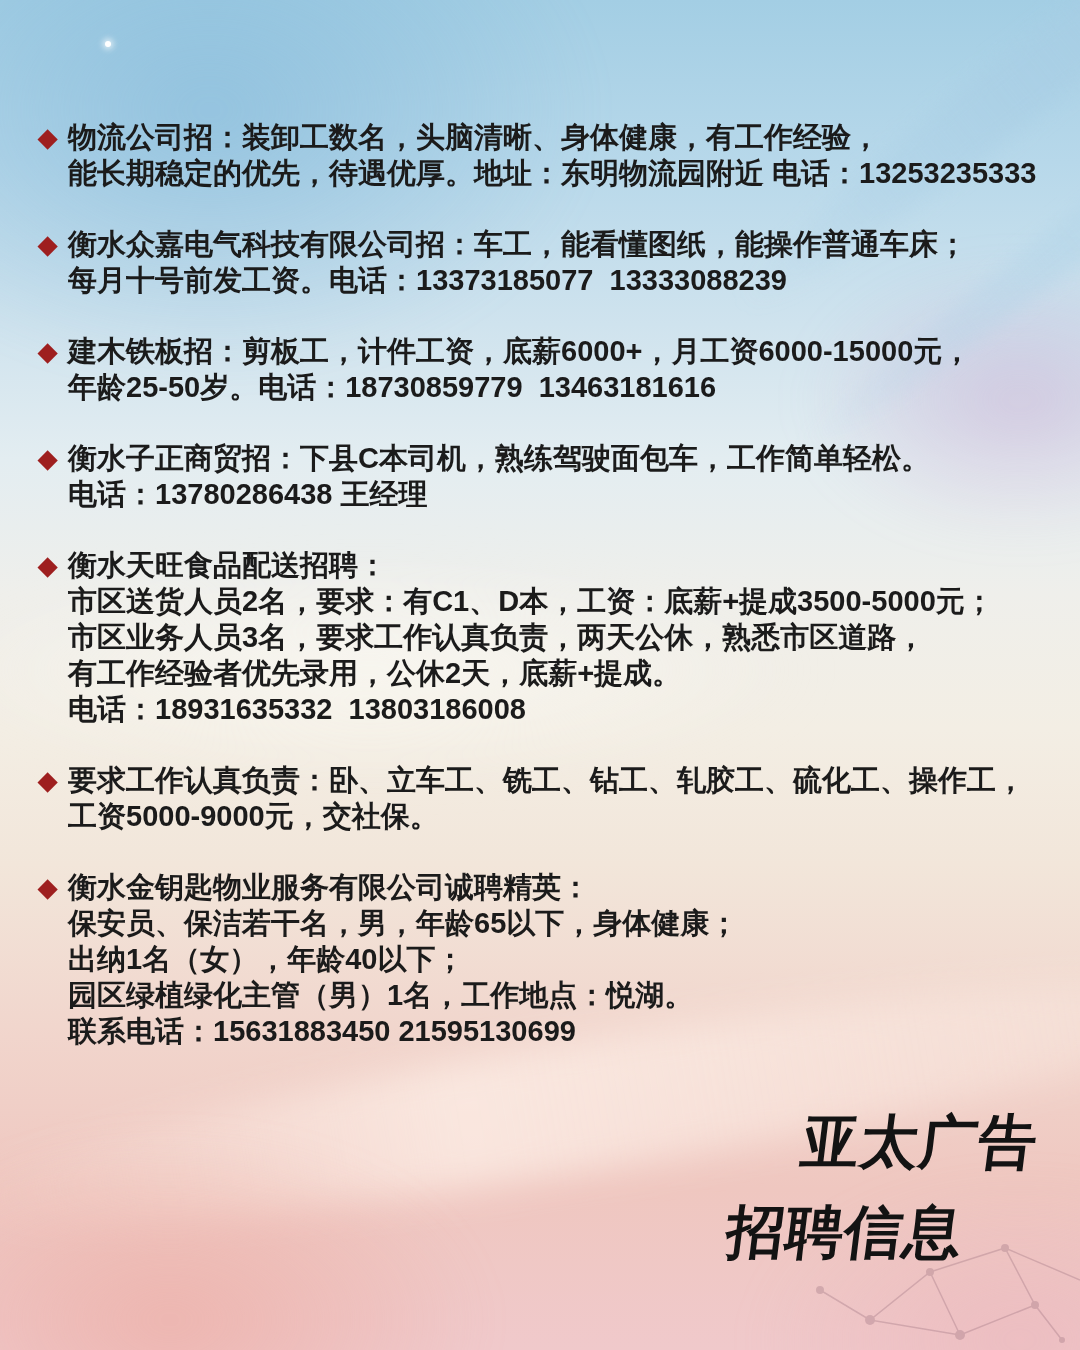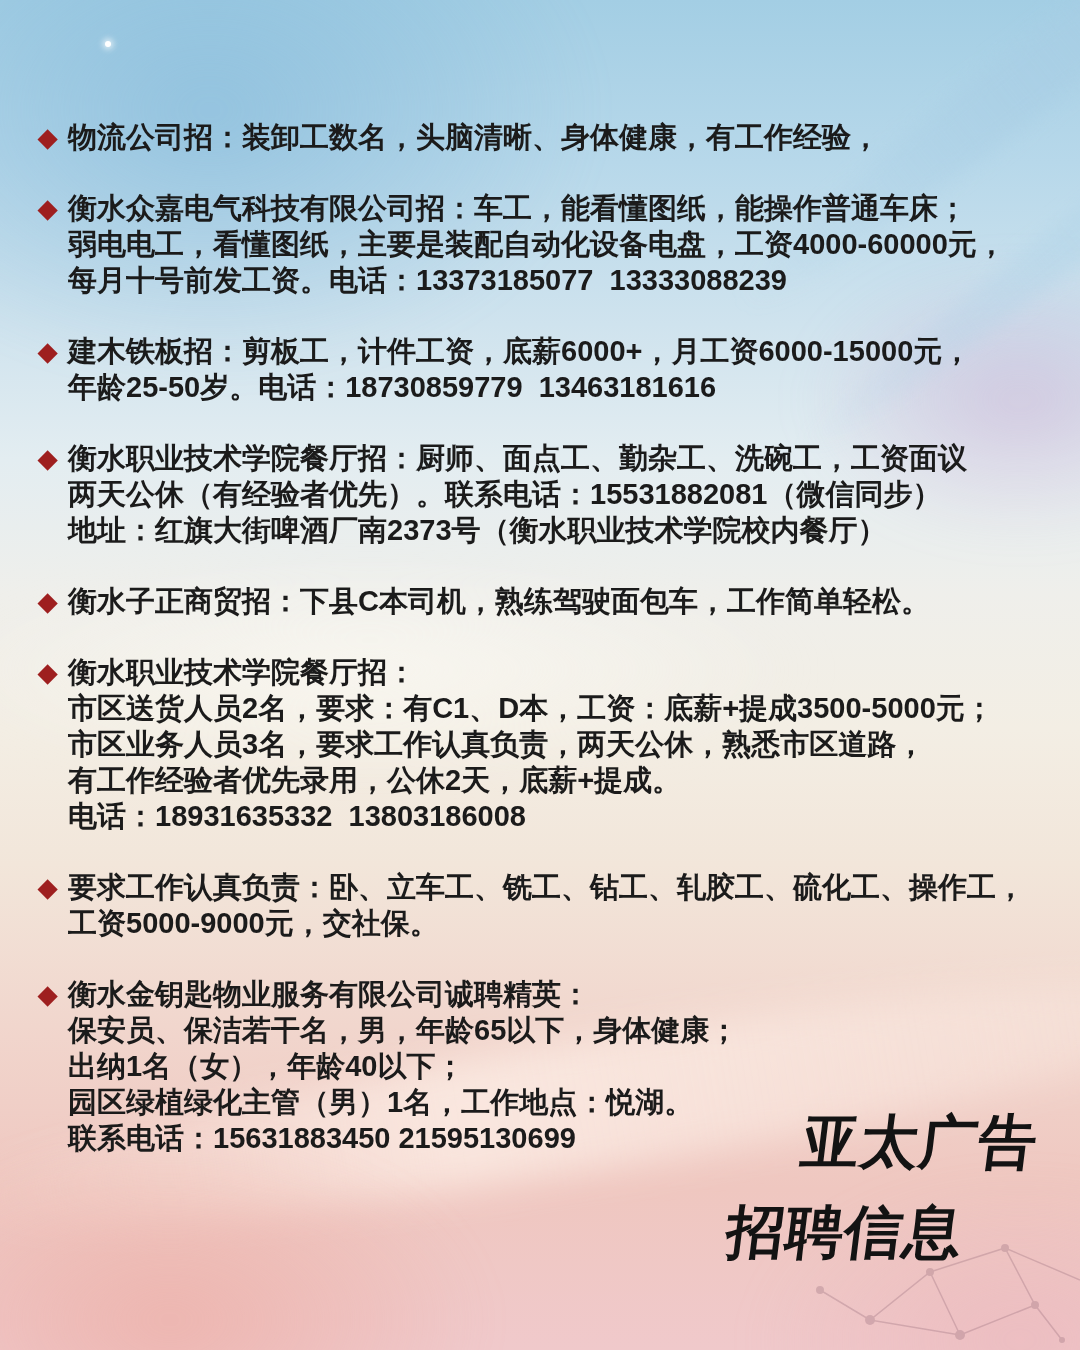--- a/index.html
+++ b/index.html
@@ -91,40 +91,36 @@
         <circle cx="160" cy="115" r="5"></circle>
       <circle cx="205" cy="28" r="4"></circle>
         <circle cx="235" cy="85" r="4"></circle>
       <circle cx="262" cy="120" r="3"></circle>
     </g>
   </svg>
 
   <main class="listings" id="listings">
       <div class="listing">
         <div class="line first"><span class="bullet">◆</span><span>物流公司招：装卸工数名，头脑清晰、身体健康，有工作经验，</span></div>
+        <div class="line">能长期稳定的优先，待遇优厚。地址：东明物流园附近 电话：13253235333</div>
       </div>
       <div class="listing">
         <div class="line first"><span class="bullet">◆</span><span>衡水众嘉电气科技有限公司招：车工，能看懂图纸，能操作普通车床；</span></div>
-        <div class="line">弱电电工，看懂图纸，主要是装配自动化设备电盘，工资4000-60000元，</div>
         <div class="line">每月十号前发工资。电话：13373185077  13333088239</div>
       </div>
       <div class="listing">
         <div class="line first"><span class="bullet">◆</span><span>建木铁板招：剪板工，计件工资，底薪6000+，月工资6000-15000元，</span></div>
         <div class="line">年龄25-50岁。电话：18730859779  13463181616</div>
       </div>
       <div class="listing">
-        <div class="line first"><span class="bullet">◆</span><span>衡水职业技术学院餐厅招：厨师、面点工、勤杂工、洗碗工，工资面议</span></div>
-        <div class="line">两天公休（有经验者优先）。联系电话：15531882081（微信同步）</div>
-        <div class="line">地址：红旗大街啤酒厂南2373号（衡水职业技术学院校内餐厅）</div>
+        <div class="line first"><span class="bullet">◆</span><span>衡水子正商贸招：下县C本司机，熟练驾驶面包车，工作简单轻松。</span></div>
+        <div class="line">电话：13780286438 王经理</div>
       </div>
       <div class="listing">
-        <div class="line first"><span class="bullet">◆</span><span>衡水子正商贸招：下县C本司机，熟练驾驶面包车，工作简单轻松。</span></div>
-      </div>
-      <div class="listing">
-        <div class="line first"><span class="bullet">◆</span><span>衡水职业技术学院餐厅招：</span></div>
+        <div class="line first"><span class="bullet">◆</span><span>衡水天旺食品配送招聘：</span></div>
         <div class="line">市区送货人员2名，要求：有C1、D本，工资：底薪+提成3500-5000元；</div>
         <div class="line">市区业务人员3名，要求工作认真负责，两天公休，熟悉市区道路，</div>
         <div class="line">有工作经验者优先录用，公休2天，底薪+提成。</div>
         <div class="line">电话：18931635332  13803186008</div>
       </div>
       <div class="listing">
         <div class="line first"><span class="bullet">◆</span><span>要求工作认真负责：卧、立车工、铣工、钻工、轧胶工、硫化工、操作工，</span></div>
         <div class="line">工资5000-9000元，交社保。</div>
       </div>
       <div class="listing">

